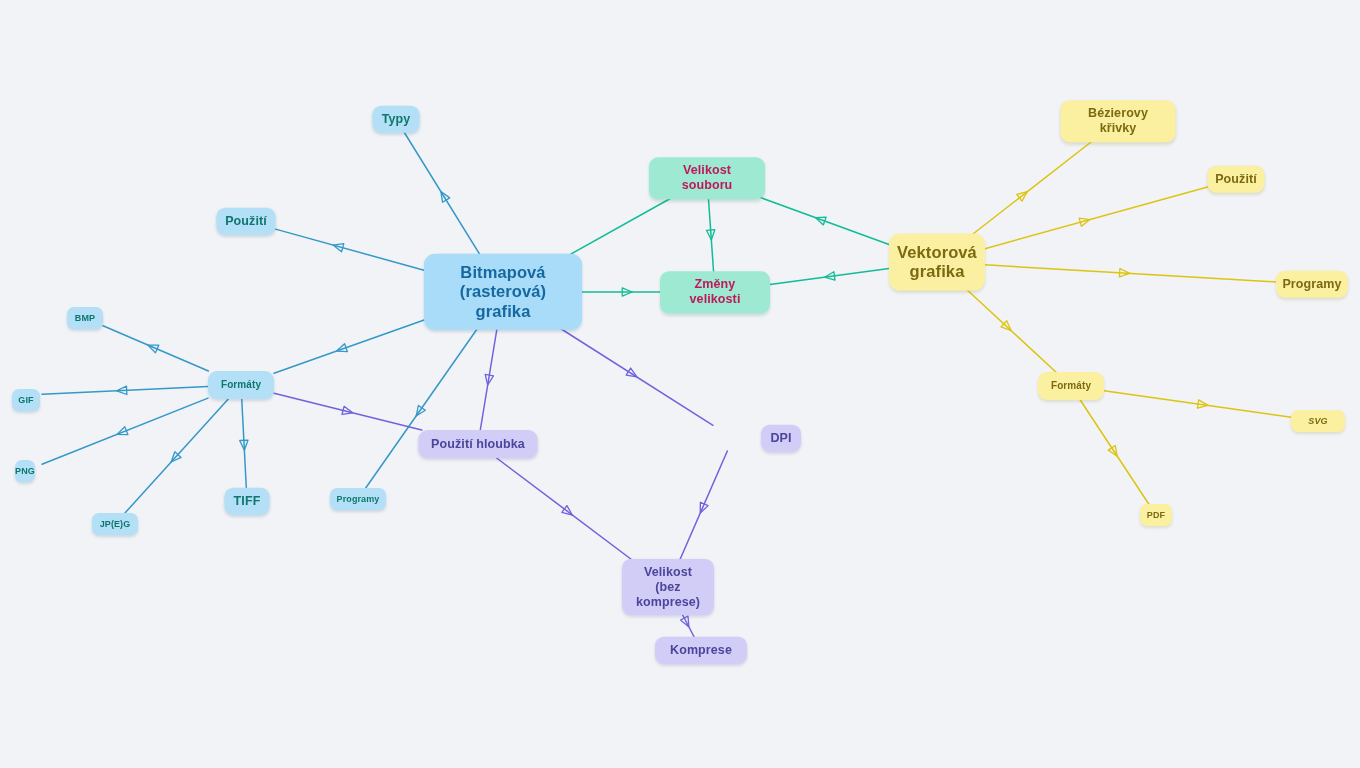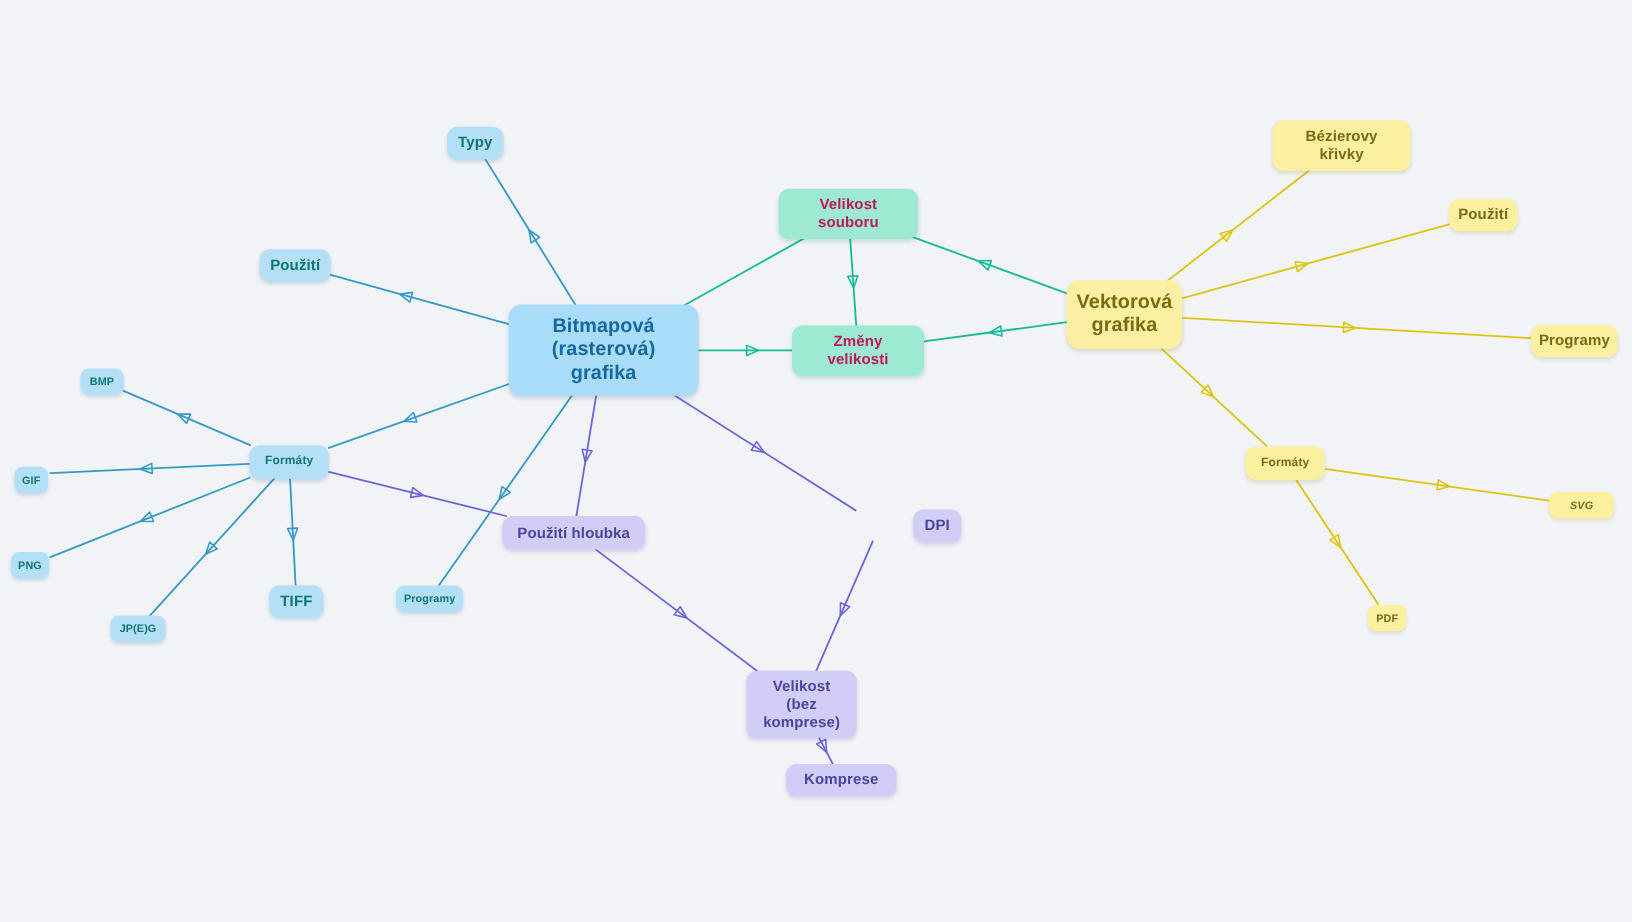--- a/index.html
+++ b/index.html
@@ -187,21 +187,21 @@
       </g>
     </svg>
   <div id="node-layer">
       <div class="node theme-blue sz-root root" style="left: 503px; top: 292px; width: 158px; min-height: 54px;"><span>Bitmapová
 (rasterová) grafika</span></div>
       <div class="node theme-blue sz-mid" style="left: 396px; top: 119px; width: 47px; min-height: 26px;"><span>Typy</span></div>
       <div class="node theme-blue sz-mid" style="left: 246px; top: 221px; width: 59px; min-height: 26px;"><span>Použití</span></div>
       <div class="node theme-blue sz-major" style="left: 241px; top: 385px; width: 66px; min-height: 28px;"><span>Formáty</span></div>
       <div class="node theme-blue sz-leaf" style="left: 85px; top: 318px; width: 36px; min-height: 22px;"><span>BMP</span></div>
       <div class="node theme-blue sz-leaf" style="left: 26px; top: 400px; width: 28px; min-height: 22px;"><span>GIF</span></div>
-      <div class="node theme-blue sz-leaf" style="left: 25px; top: 471px; width: 32px; min-height: 22px;"><span>PNG</span></div>
+      <div class="node theme-blue sz-leaf" style="left: 25px; top: 471px; width: 20px; min-height: 22px;"><span>PNG</span></div>
       <div class="node theme-blue sz-leaf" style="left: 115px; top: 524px; width: 46px; min-height: 22px;"><span>JP(E)G</span></div>
       <div class="node theme-blue sz-mid" style="left: 247px; top: 501px; width: 45px; min-height: 26px;"><span>TIFF</span></div>
       <div class="node theme-blue sz-leaf" style="left: 358px; top: 499px; width: 56px; min-height: 22px;"><span>Programy</span></div>
       <div class="node theme-green sz-mid" style="left: 707px; top: 178px; width: 116px; min-height: 28px;"><span>Velikost souboru</span></div>
       <div class="node theme-green sz-mid" style="left: 715px; top: 292px; width: 110px; min-height: 28px;"><span>Změny velikosti</span></div>
       <div class="node theme-purple sz-mid" style="left: 478px; top: 444px; width: 119px; min-height: 28px;"><span>Použití hloubka</span></div>
       <div class="node theme-purple sz-mid" style="left: 733px; top: 438px; width: 40px; min-height: 26px; margin-left: 48px;"><span>DPI</span></div>
       <div class="node theme-purple sz-mid" style="left: 668px; top: 587px; width: 92px; min-height: 42px;"><span>Velikost (bez
 komprese)</span></div>
       <div class="node theme-purple sz-mid" style="left: 701px; top: 650px; width: 92px; min-height: 26px;"><span>Komprese</span></div>

